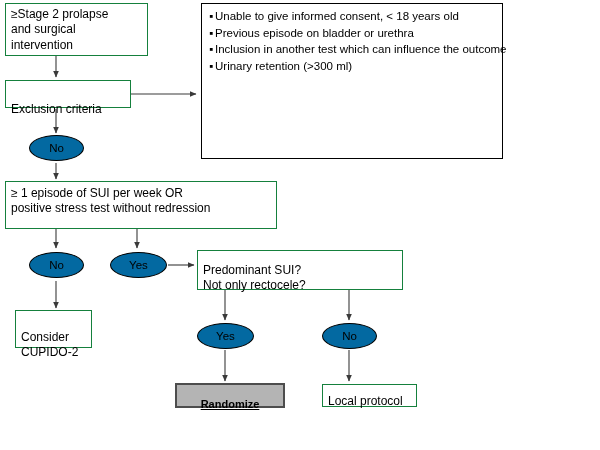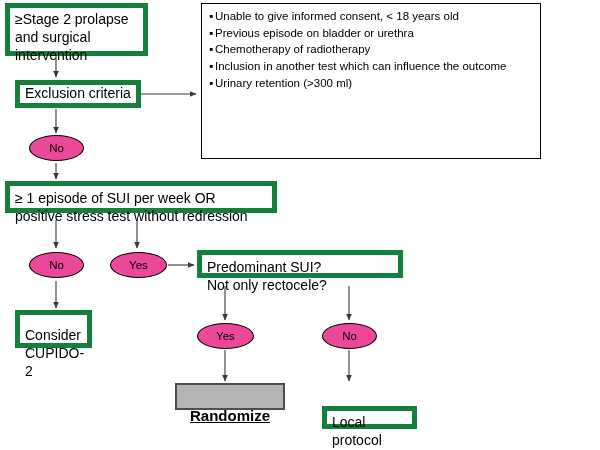--- a/index.html
+++ b/index.html
@@ -23,41 +23,41 @@
     position: absolute;
     top: 0;
     left: 0;
     width: 600px;
     height: 450px;
     display: block;
   }
   .node-box {
     position: absolute;
     box-sizing: border-box;
-    border: 5px solid #15803d;
+    border: 1px solid #15803d;
     background: #ffffff;
     color: #000000;
     font-family: "Liberation Sans", sans-serif;
-    font-size: 14px;
+    font-size: 12px;
     line-height: 1.28;
     padding: 3px 5px 2px 5px;
     white-space: pre-line;
   }
   .node-box.thick {
     border: 2px solid #4d4d4d;
   }
   .node-box.shaded {
     background: #b4b4b4;
   }
   .node-box.emphasis {
     font-weight: bold;
     text-decoration: underline;
     text-align: center;
-    font-size: 15px;
-    padding-top: 21px;
+    font-size: 11px;
+    padding-top: 12px;
   }
   .list-box {
     position: absolute;
     box-sizing: border-box;
     border: 1px solid #000000;
     background: #ffffff;
     padding: 4px 6px 4px 7px;
     font-family: "Liberation Sans", sans-serif;
     font-size: 11.5px;
     line-height: 1.45;
@@ -77,21 +77,21 @@
     display: inline-block;
     width: 6px;
     font-size: 11.5px;
     line-height: 1;
   }
   .oval-node {
     position: absolute;
     box-sizing: border-box;
     border: 1px solid #000000;
     border-radius: 50%;
-    background: #ec4899;
+    background: #0369a1;
     color: #000000;
     font-family: "Liberation Sans", sans-serif;
     font-size: 11.5px;
     display: flex;
     align-items: center;
     justify-content: center;
     text-align: center;
   }
 </style>
 </head>
@@ -118,48 +118,47 @@
       <line x1="349" y1="286" x2="349" y2="320"></line>
       <line x1="225" y1="350" x2="225" y2="381"></line>
       <line x1="349" y1="350" x2="349" y2="381"></line>
     </g>
   </svg>
 
   <div class="node-box" style="left:5px; top:3px; width:143px; height:53px;">≥Stage 2 prolapse
 and surgical
 intervention</div>
 
-  <div class="list-box" style="left:201px; top:3px; width:340px; height:156px;">
+  <div class="list-box" style="left:201px; top:3px; width:302px; height:156px;">
     <ul>
       <li><span class="bullet">▪</span><span>Unable to give informed consent, &lt; 18 years old</span></li>
       <li><span class="bullet">▪</span><span>Previous episode on bladder or urethra</span></li>
-      <li><span class="bullet">▪</span><span>Chemotherapy of radiotherapy</span></li>
       <li><span class="bullet">▪</span><span>Inclusion in another test which can influence the outcome</span></li>
       <li><span class="bullet">▪</span><span>Urinary retention (&gt;300 ml)</span></li>
     </ul>
   </div>
 
-  <div class="node-box" style="left:15px; top:80px; width:126px; height:28px; padding-top:0;">Exclusion criteria</div>
+  <div class="node-box" style="left:5px; top:80px; width:126px; height:28px; padding-top:21px;">Exclusion criteria</div>
 
   <div class="oval-node" style="left:29px; top:135px; width:55px; height:26px;">No</div>
 
-  <div class="node-box" style="left:5px; top:181px; width:272px; height:32px; padding-top:4px;">≥ 1 episode of SUI per week OR
+  <div class="node-box" style="left:5px; top:181px; width:272px; height:48px; padding-top:4px;">≥ 1 episode of SUI per week OR
 positive stress test without redression</div>
 
   <div class="oval-node" style="left:29px; top:252px; width:55px; height:26px;">No</div>
 
   <div class="oval-node" style="left:110px; top:252px; width:57px; height:26px;">Yes</div>
 
-  <div class="node-box" style="left:15px; top:310px; width:77px; height:38px; padding-top:12px;">Consider
+  <div class="node-box" style="left:15px; top:310px; width:77px; height:38px; padding-top:19px;">Consider
 CUPIDO-2</div>
 
-  <div class="node-box" style="left:197px; top:250px; width:206px; height:28px; padding-top:4px;">Predominant SUI?
+  <div class="node-box" style="left:197px; top:250px; width:206px; height:40px; padding-top:12px;">Predominant SUI?
 Not only rectocele?</div>
 
   <div class="oval-node" style="left:197px; top:323px; width:57px; height:26px;">Yes</div>
 
   <div class="oval-node" style="left:322px; top:323px; width:55px; height:26px;">No</div>
 
   <div class="node-box thick shaded emphasis" style="left:175px; top:383px; width:110px; height:25px;">Randomize</div>
 
-  <div class="node-box" style="left:322px; top:406px; width:95px; height:23px; padding-top:3px;">Local protocol</div>
+  <div class="node-box" style="left:322px; top:384px; width:95px; height:23px; padding-top:9px;">Local protocol</div>
 
 </div>
 
 </body></html>

